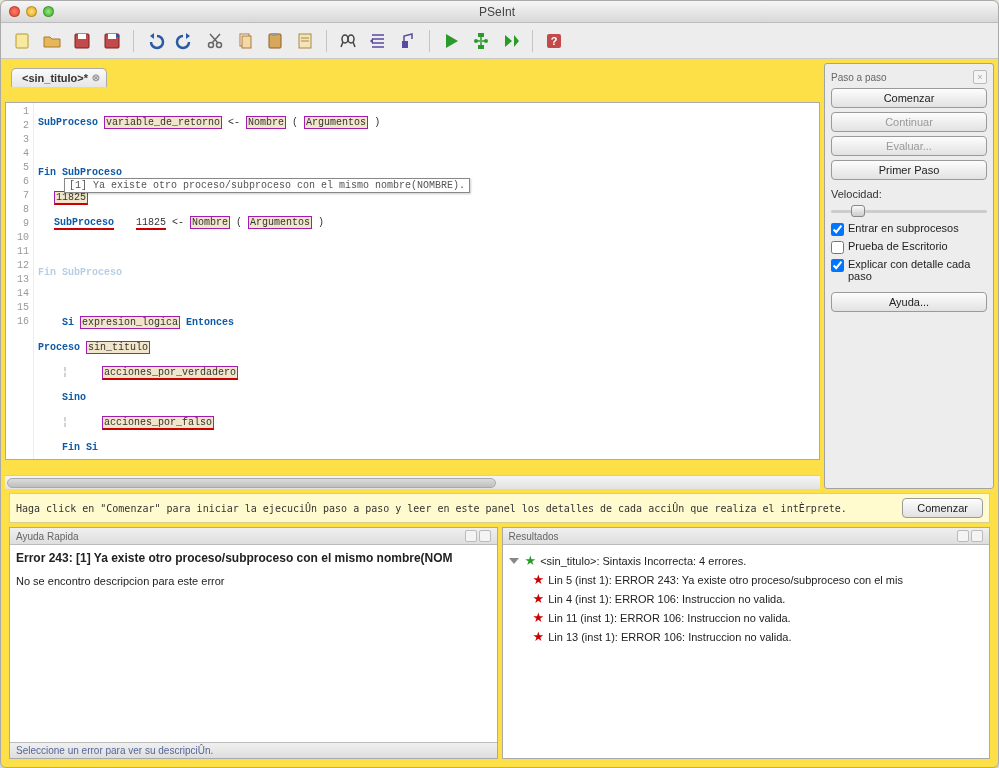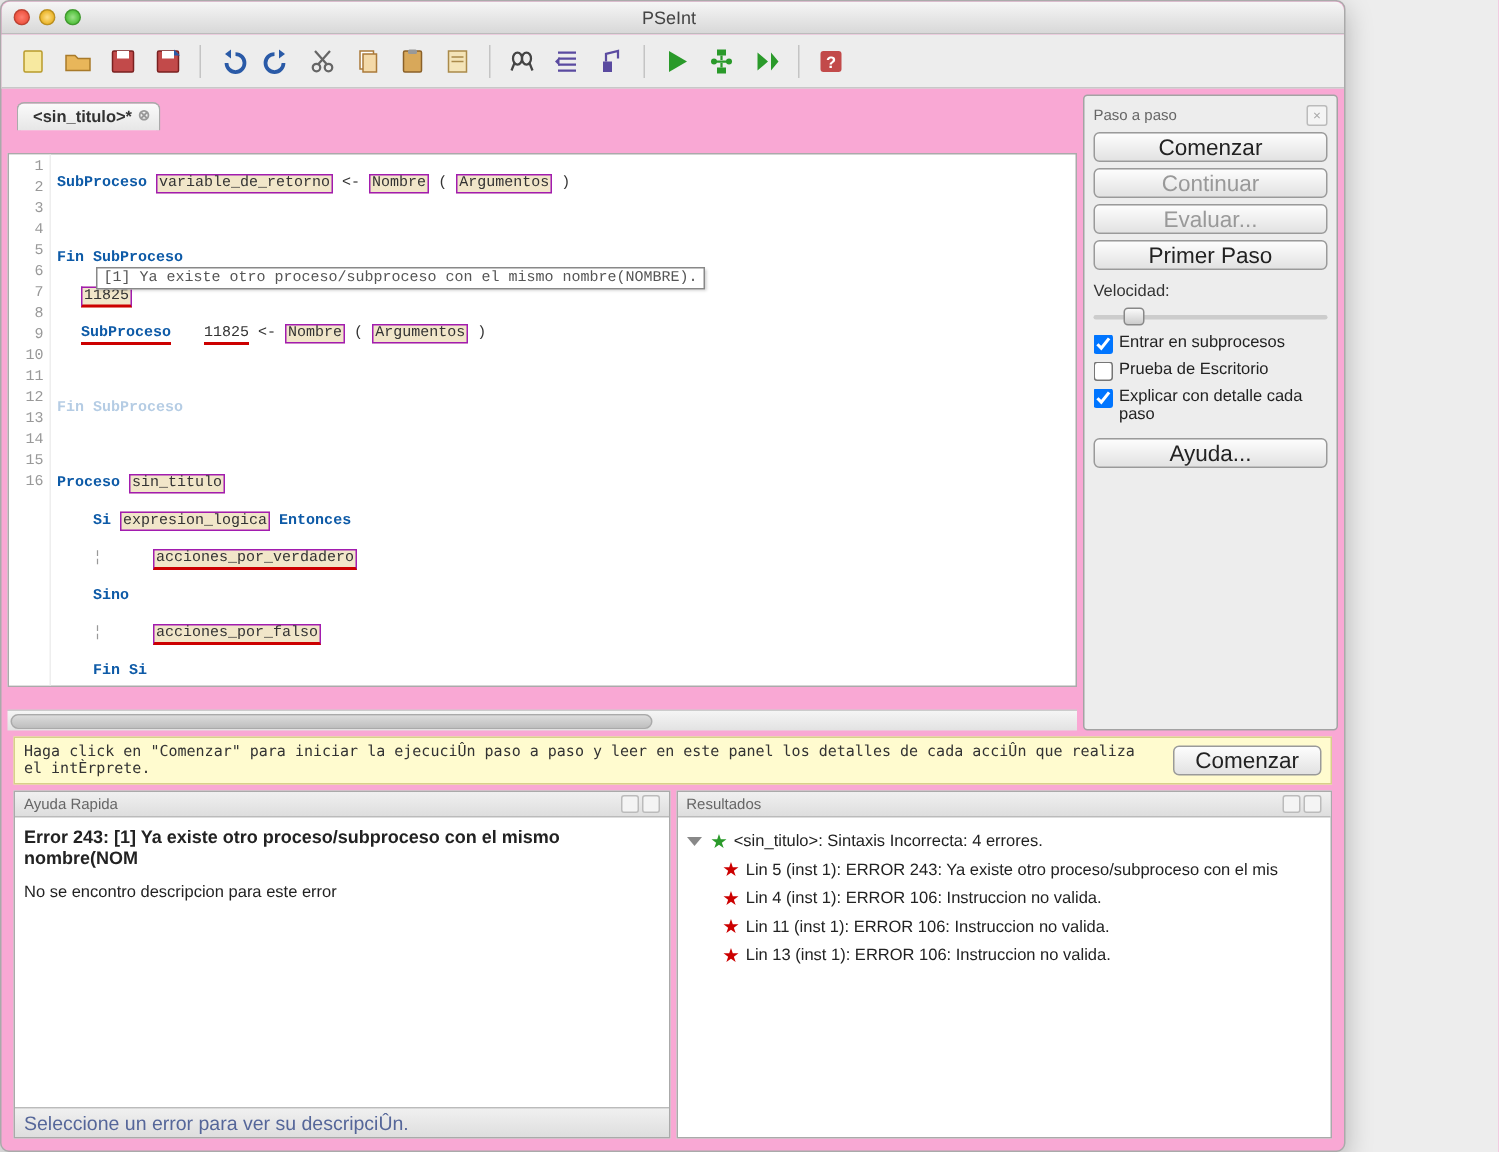--- a/index.html
+++ b/index.html
@@ -1,17 +1,17 @@
 <!DOCTYPE html>
 <html><head>
 <meta charset="utf-8">
 <style>
 * { box-sizing: border-box; margin: 0; padding: 0; }
 body { font-family: "Lucida Grande", Arial, sans-serif; font-size: 11px; background: #ededed; width: 999px; height: 768px; overflow: hidden; position: relative; }
-.window { width: 897px; height: 768px; background: #f9a8d4; border: 1px solid #aaa; border-radius: 6px; display: flex; flex-direction: column; box-shadow: 0 6px 18px rgba(0,0,0,0.25); }
+.window { width: 999px; height: 768px; background: #fde047; border: 1px solid #aaa; border-radius: 6px; display: flex; flex-direction: column; box-shadow: 0 6px 18px rgba(0,0,0,0.25); }
 .titlebar { height: 22px; background: linear-gradient(#f6f6f6,#d8d8d8); border-bottom: 1px solid #bcbcbc; display: flex; align-items: center; padding: 0 8px; border-radius: 6px 6px 0 0; }
 .traffic { display: flex; gap: 6px; }
 .dot { width: 11px; height: 11px; border-radius: 50%; border: 1px solid rgba(0,0,0,0.2); }
 .dot.red { background: radial-gradient(#ff7f70,#e6412c); }
 .dot.yellow { background: radial-gradient(#ffe08a,#e2a200); }
 .dot.green { background: radial-gradient(#9de28a,#32b21b); }
 .titlebar .title { flex: 1; text-align: center; font-size: 12px; color: #444; }
 .toolbar { height: 36px; background: #ededed; border-bottom: 1px solid #c8c8c8; display: flex; align-items: center; gap: 4px; padding: 0 8px; }
 .tbtn { width: 26px; height: 26px; display: flex; align-items: center; justify-content: center; border-radius: 3px; }
 .tsep { width: 1px; height: 22px; background: #c4c4c4; margin: 0 4px; }
@@ -25,42 +25,42 @@
 .gutter div { height: 14px; line-height: 14px; }
 .code { flex: 1; padding: 2px 4px; white-space: pre; color: #333; position: relative; }
 .code .ln { height: 14px; line-height: 14px; }
 .kw { color: #0d5aa7; font-weight: bold; }
 .box { border: 1px solid #a21caf; background: #f1e6c9; padding: 0 1px; }
 .err { border-bottom: 2px solid #c00; margin-left: 16px; }
 .tooltip { position: absolute; left: 30px; top: 75px; background: #fff; border: 1px solid #888; padding: 1px 4px; font-size: 10px; color: #555; box-shadow: 1px 1px 2px rgba(0,0,0,0.2); }
 .side { width: 170px; background: #ededed; border: 1px solid #a3a3a3; border-radius: 3px; padding: 6px; display: flex; flex-direction: column; gap: 4px; }
 .side-head { font-size: 10px; color: #666; display:flex; justify-content:space-between; align-items:center; }
 .side-head .x { width:14px; height:14px; border:1px solid #bbb; border-radius:2px; text-align:center; line-height:12px; color:#aaa; font-size:9px; background:#f4f4f4; }
-.btn { background: linear-gradient(#fdfdfd,#e2e2e2); border: 1px solid #9a9a9a; border-radius: 4px; height: 20px; font-size: 15px; color: #222; }
+.btn { background: linear-gradient(#fdfdfd,#e2e2e2); border: 1px solid #9a9a9a; border-radius: 4px; height: 20px; font-size: 11px; color: #222; }
 .btn:disabled { color: #999; }
 .lb { font-size: 11px; color: #333; margin-top: 4px; }
 .slider { height: 14px; position: relative; }
 .slider-track { position:absolute; top:6px; left:0; right:0; height:3px; background:#ccc; border-radius:2px; }
 .slider-thumb { position:absolute; top:1px; left:20px; width:14px; height:12px; background:linear-gradient(#fafafa,#ccc); border:1px solid #888; border-radius:3px; }
 .chk { display: flex; align-items: flex-start; gap: 4px; font-size: 11px; color: #222; }
 .chk input { margin-top: 1px; }
 .hint { margin: 0 8px 4px 8px; background: #fffbcf; border: 1px solid #d8d08a; padding: 4px 6px; font-family: Monaco, monospace; font-size: 10px; color: #333; display:flex; align-items:center; gap:8px; }
 .hint .txt { flex:1; }
 .bottom { display: flex; gap: 4px; padding: 0 8px 8px 8px; height: 240px; }
 .panel { flex: 1; background: #fff; border: 1px solid #aaa; display: flex; flex-direction: column; min-width:0; }
 .panel-head { background: linear-gradient(#f0f0f0,#dedede); border-bottom: 1px solid #bbb; padding: 2px 6px; font-size: 10px; color: #666; display:flex; justify-content:space-between; align-items:center; }
 .panel-head .ctrls { display:flex; gap:2px; }
 .panel-head .c { width:12px;height:12px;border:1px solid #bbb;background:#f4f4f4;border-radius:2px; }
 .panel-body { flex: 1; padding: 6px; font-size: 11px; color: #222; overflow: hidden; }
 .res-item { display: flex; align-items: center; gap: 4px; padding: 2px 0; }
 .res-item.child { padding-left: 24px; }
 .star { color: #c00; font-size: 13px; }
 .star.green { color: #2a9a2a; }
 .tri { width:0;height:0;border-left:5px solid transparent;border-right:5px solid transparent;border-top:6px solid #888; margin-right:2px; }
-.footer { background: linear-gradient(#f0f0f0,#dedede); border-top: 1px solid #bbb; padding: 2px 6px; font-size: 13px; color: #556699; }
+.footer { background: linear-gradient(#f0f0f0,#dedede); border-top: 1px solid #bbb; padding: 2px 6px; font-size: 10px; color: #556699; }
 .line-ind { display:inline-block; color:#999; }
 .hscroll { height:14px; background:linear-gradient(#f5f5f5,#e2e2e2); border-top:1px solid #ccc; position:relative; }
 .hscroll .thumb { position:absolute; left:2px; top:2px; height:10px; width:60%; background:linear-gradient(#dcdcdc,#bfbfbf); border-radius:5px; border:1px solid #aaa; }
 </style>
 </head>
 <body>
 
 <div class="window">
   <div class="titlebar">
     <div class="traffic">
@@ -214,22 +214,22 @@
         </div>
         <div class="code">
 <div class="ln"><span class="kw">SubProceso</span> <span class="box">variable_de_retorno</span><span> &lt;- </span><span class="box">Nombre</span><span> ( </span><span class="box">Argumentos</span><span> )</span></div>
 <div class="ln"></div>
 <div class="ln"><span class="kw">Fin SubProceso</span></div>
 <div class="ln"><span class="box err">11825</span></div>
 <div class="ln"><span class="kw err">SubProceso</span> <span class="err">11825</span><span> &lt;- </span><span class="box">Nombre</span><span> ( </span><span class="box">Argumentos</span><span> )</span></div>
 <div class="ln"></div>
 <div class="ln"><span class="kw" style="opacity:0.3">Fin SubProceso</span></div>
 <div class="ln"></div>
+<div class="ln">    <span class="kw">Si</span> <span class="box">expresion_logica</span> <span class="kw">Entonces</span></div>
 <div class="ln"><span class="kw">Proceso</span> <span class="box">sin_titulo</span></div>
-<div class="ln">    <span class="kw">Si</span> <span class="box">expresion_logica</span> <span class="kw">Entonces</span></div>
 <div class="ln">    <span class="line-ind">¦</span>   <span class="box err">acciones_por_verdadero</span></div>
 <div class="ln">    <span class="kw">Sino</span></div>
 <div class="ln">    <span class="line-ind">¦</span>   <span class="box err">acciones_por_falso</span></div>
 <div class="ln">    <span class="kw">Fin Si</span></div>
 <div class="ln"><span class="kw">FinProceso</span></div>
 
           <div class="tooltip">[1] Ya existe otro proceso/subproceso con el mismo nombre(NOMBRE).</div>
         </div>
       </div>
       <div class="hscroll">

